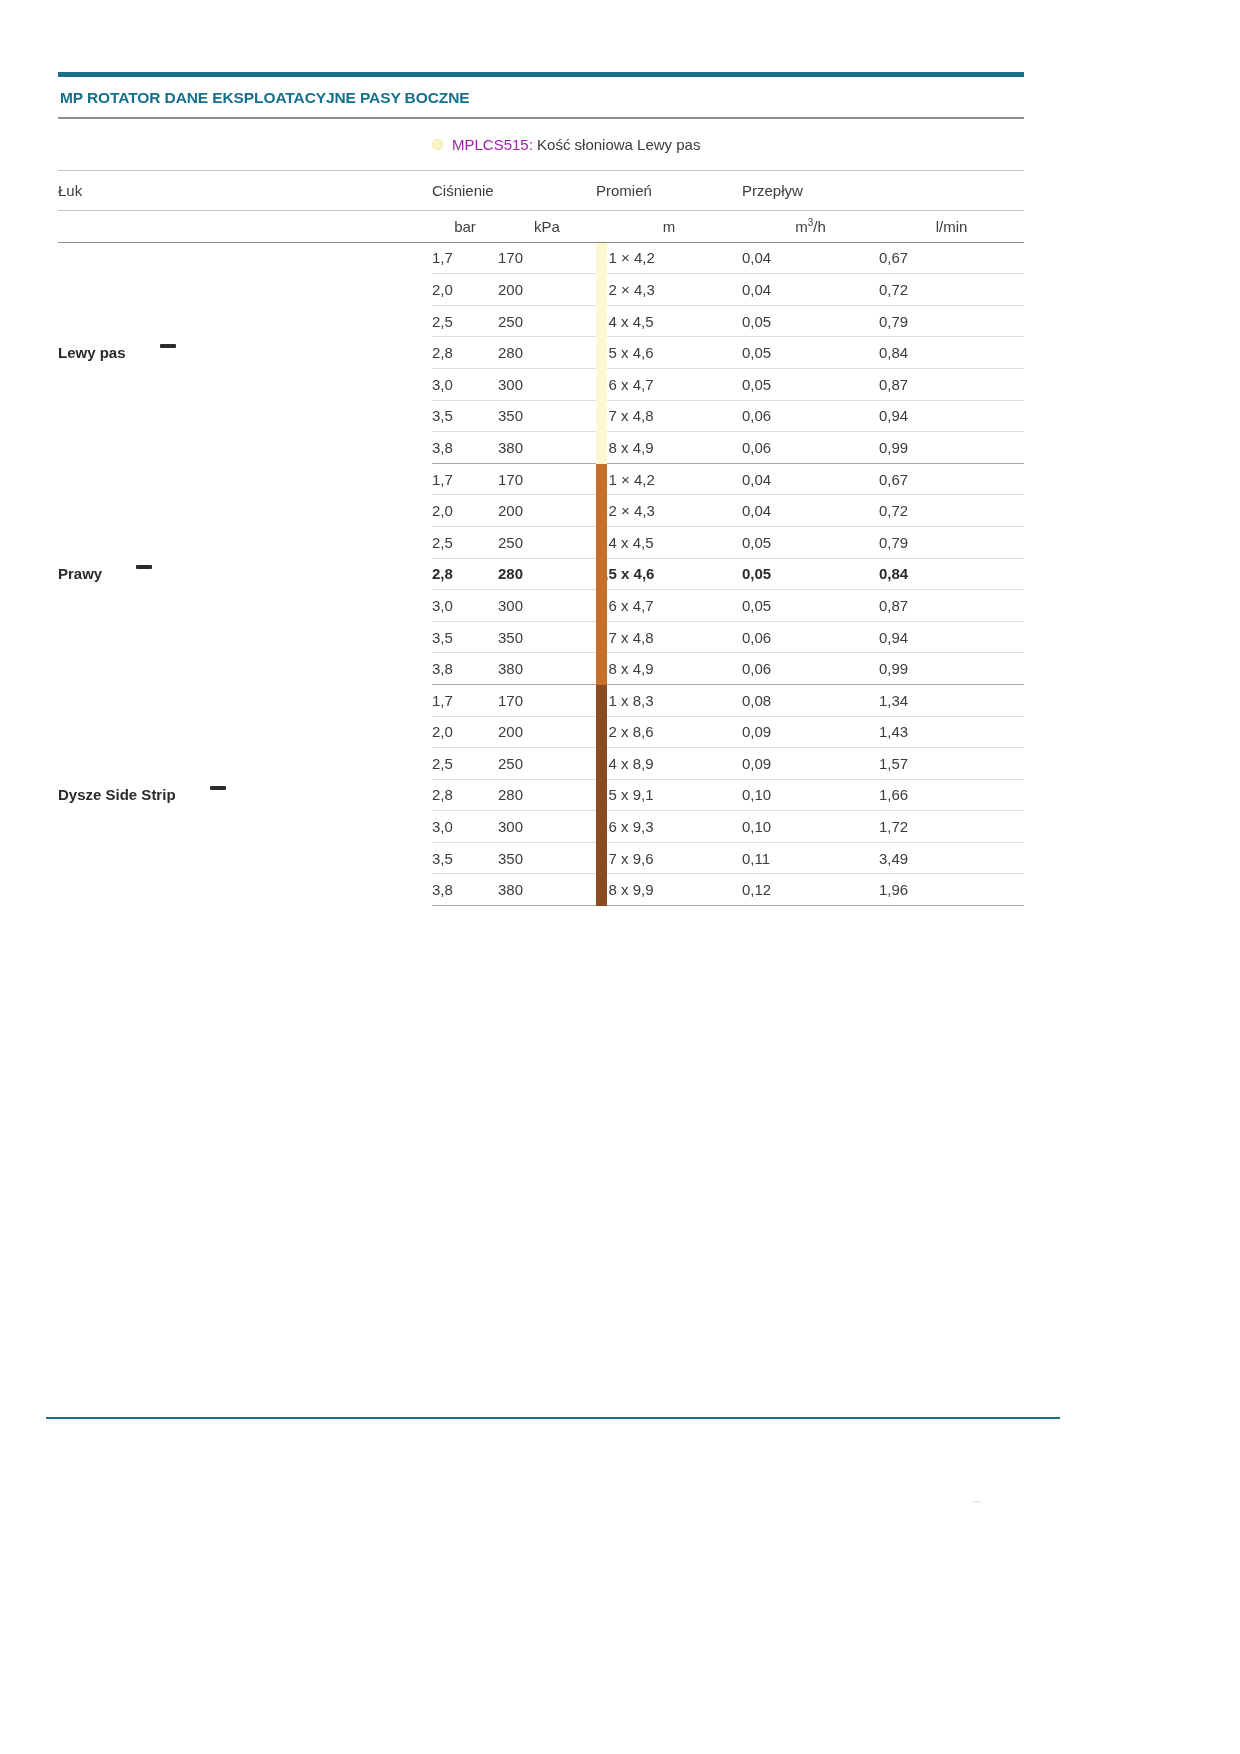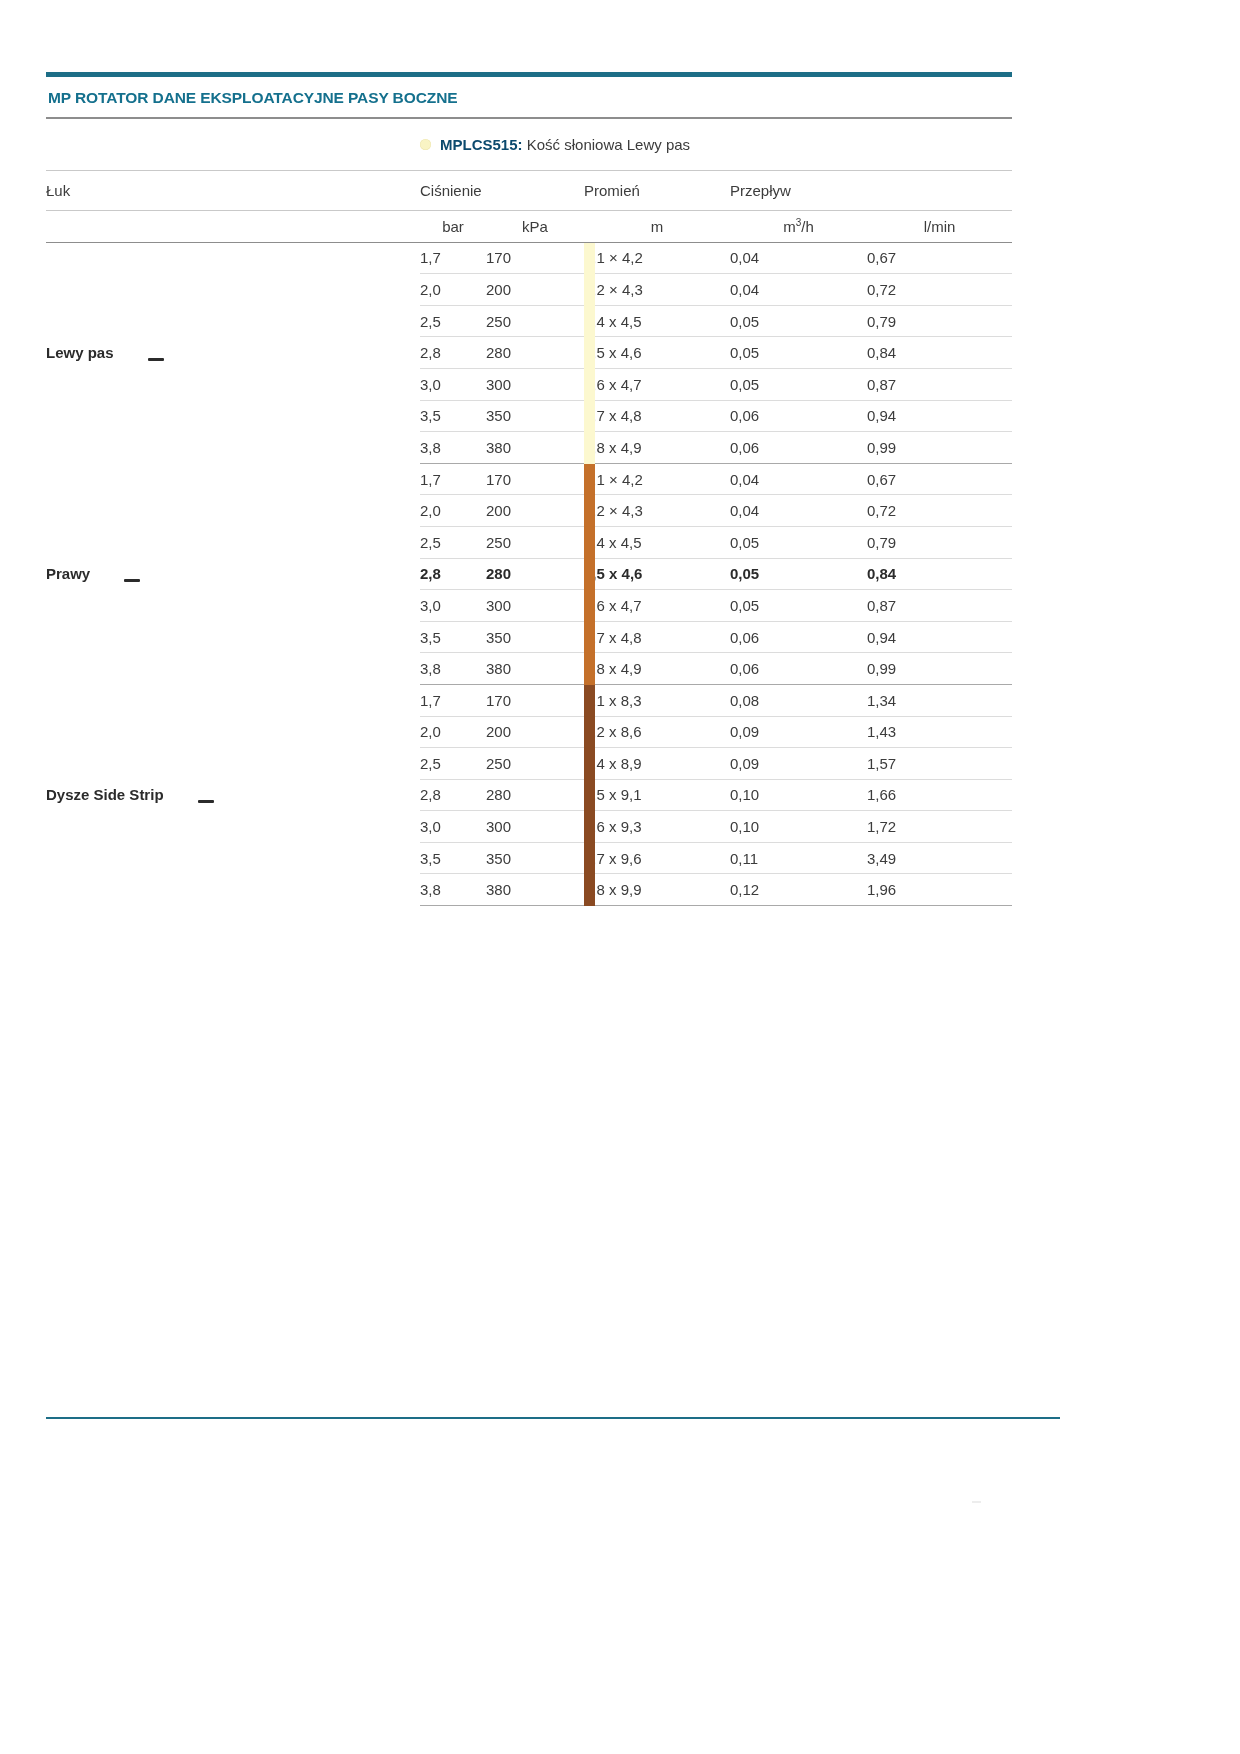--- a/index.html
+++ b/index.html
@@ -16,21 +16,21 @@
     overflow: hidden;
   }
   .page {
     position: absolute;
     left: 0; top: 0;
     width: 1240px;
     height: 1754px;
   }
   .content {
     position: absolute;
-    left: 46px;
+    left: 58px;
     top: 72px;
     width: 966px;
   }
 
   
   .top-rule {
     height: 5px;
     background: #1d6e87;
     width: 966px;
   }
@@ -63,22 +63,22 @@
     border-radius: 50%;
     margin-right: 9px;
     flex: 0 0 auto;
   }
   .legend-text {
     font-size: 15px;
     color: #3c3c3c;
     white-space: nowrap;
   }
   .legend-text b {
-    font-weight: bold;
-    color: #0c4a6e;
+    font-weight: normal;
+    color: #a21caf;
   }
 
   
   table.data {
     border-collapse: collapse;
     width: 966px;
     table-layout: fixed;
     margin-top: 6px;
   }
   table.data col.c-arc   { width: 374px; }
@@ -136,21 +136,21 @@
   }
   tr.block-first td.rad .stripe { top: 0; }
 
   
   td.arc {
     vertical-align: middle;
     border-bottom: none !important;
   }
   .arc-inner {
     display: flex;
-    align-items: flex-end;
+    align-items: flex-start;
   }
   .arc-label {
     font-weight: bold;
     font-size: 15px;
     color: #2b2b2b;
     white-space: nowrap;
   }
   .arc-dash {
     display: inline-block;
     width: 16px;

